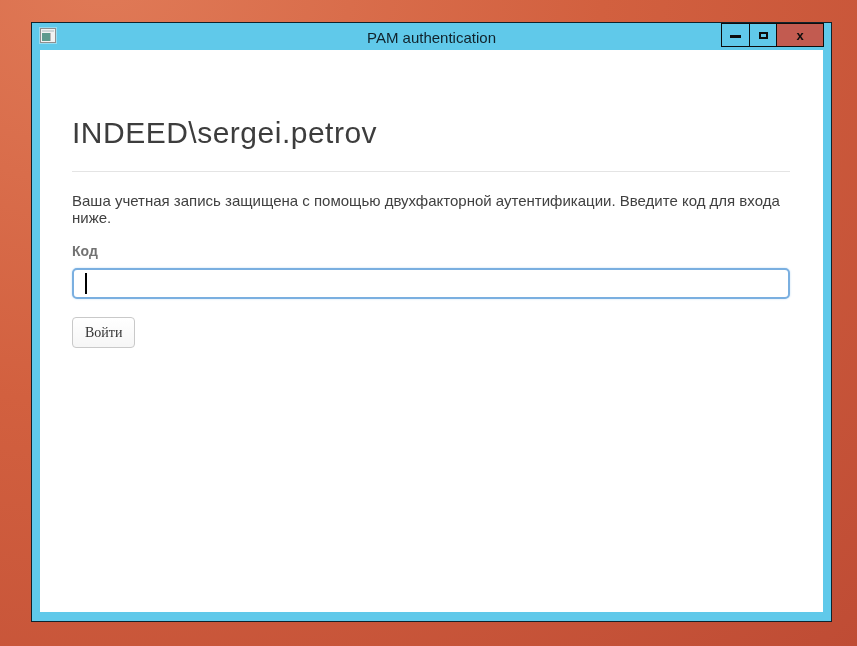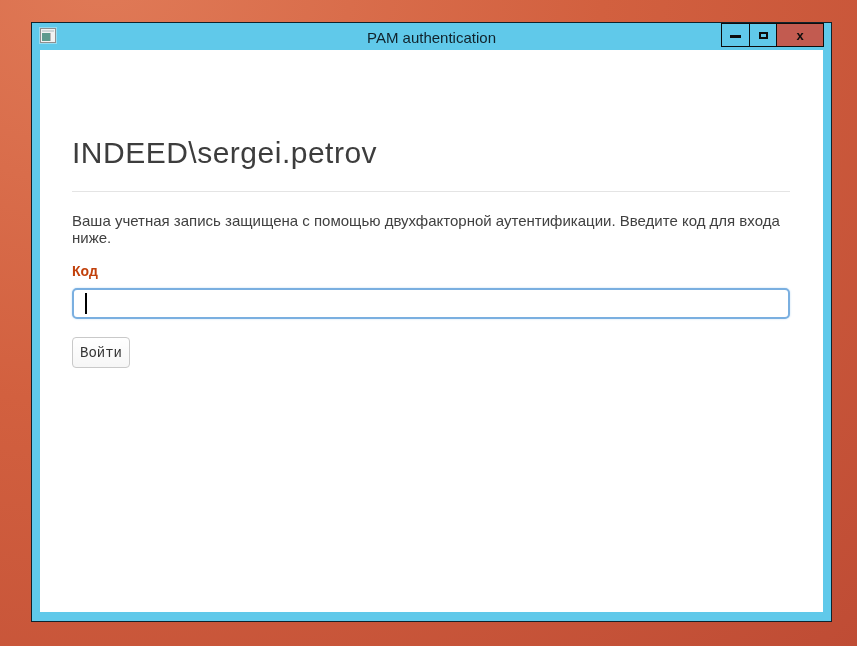--- a/index.html
+++ b/index.html
@@ -115,42 +115,42 @@
     right: 8px;
     top: 27px;
     bottom: 9px;
     background: #ffffff;
   }
   .content {
     padding: 0 33px 0 32px;
   }
   .user-heading {
     margin: 0;
-    padding-top: 86px;
+    padding-top: 66px;
     font-size: 30px;
     font-weight: 400;
     color: #3d3d3d;
     letter-spacing: 0.5px;
   }
   .divider {
     border: none;
     border-top: 1px solid #e4e4e4;
     margin: 21px 0 0 0;
   }
   .description {
     margin: 20px 0 0 0;
     font-size: 15px;
     color: #404040;
   }
   .code-label {
     display: block;
     margin-top: 17px;
     font-size: 14px;
     font-weight: 700;
-    color: #c2410c;
+    color: #737373;
   }
   .input-wrap {
     position: relative;
     margin-top: 9px;
   }
   .code-input {
     display: block;
     width: 100%;
     height: 31px;
     box-sizing: border-box;
@@ -166,23 +166,23 @@
   .caret {
     position: absolute;
     left: 13px;
     top: 5px;
     width: 1.5px;
     height: 21px;
     background: #000000;
   }
   .login-button {
     margin-top: 18px;
-    padding: 0 7px;
+    padding: 0 12px;
     height: 31px;
-    font-family: Liberation Mono, monospace;
+    font-family: Liberation Serif, serif;
     font-size: 14px;
     color: #333333;
     background: linear-gradient(#ffffff, #f6f6f6);
     border: 1px solid #c9c9c9;
     border-radius: 4px;
     cursor: pointer;
   }
 </style>
 </head>
 <body>

